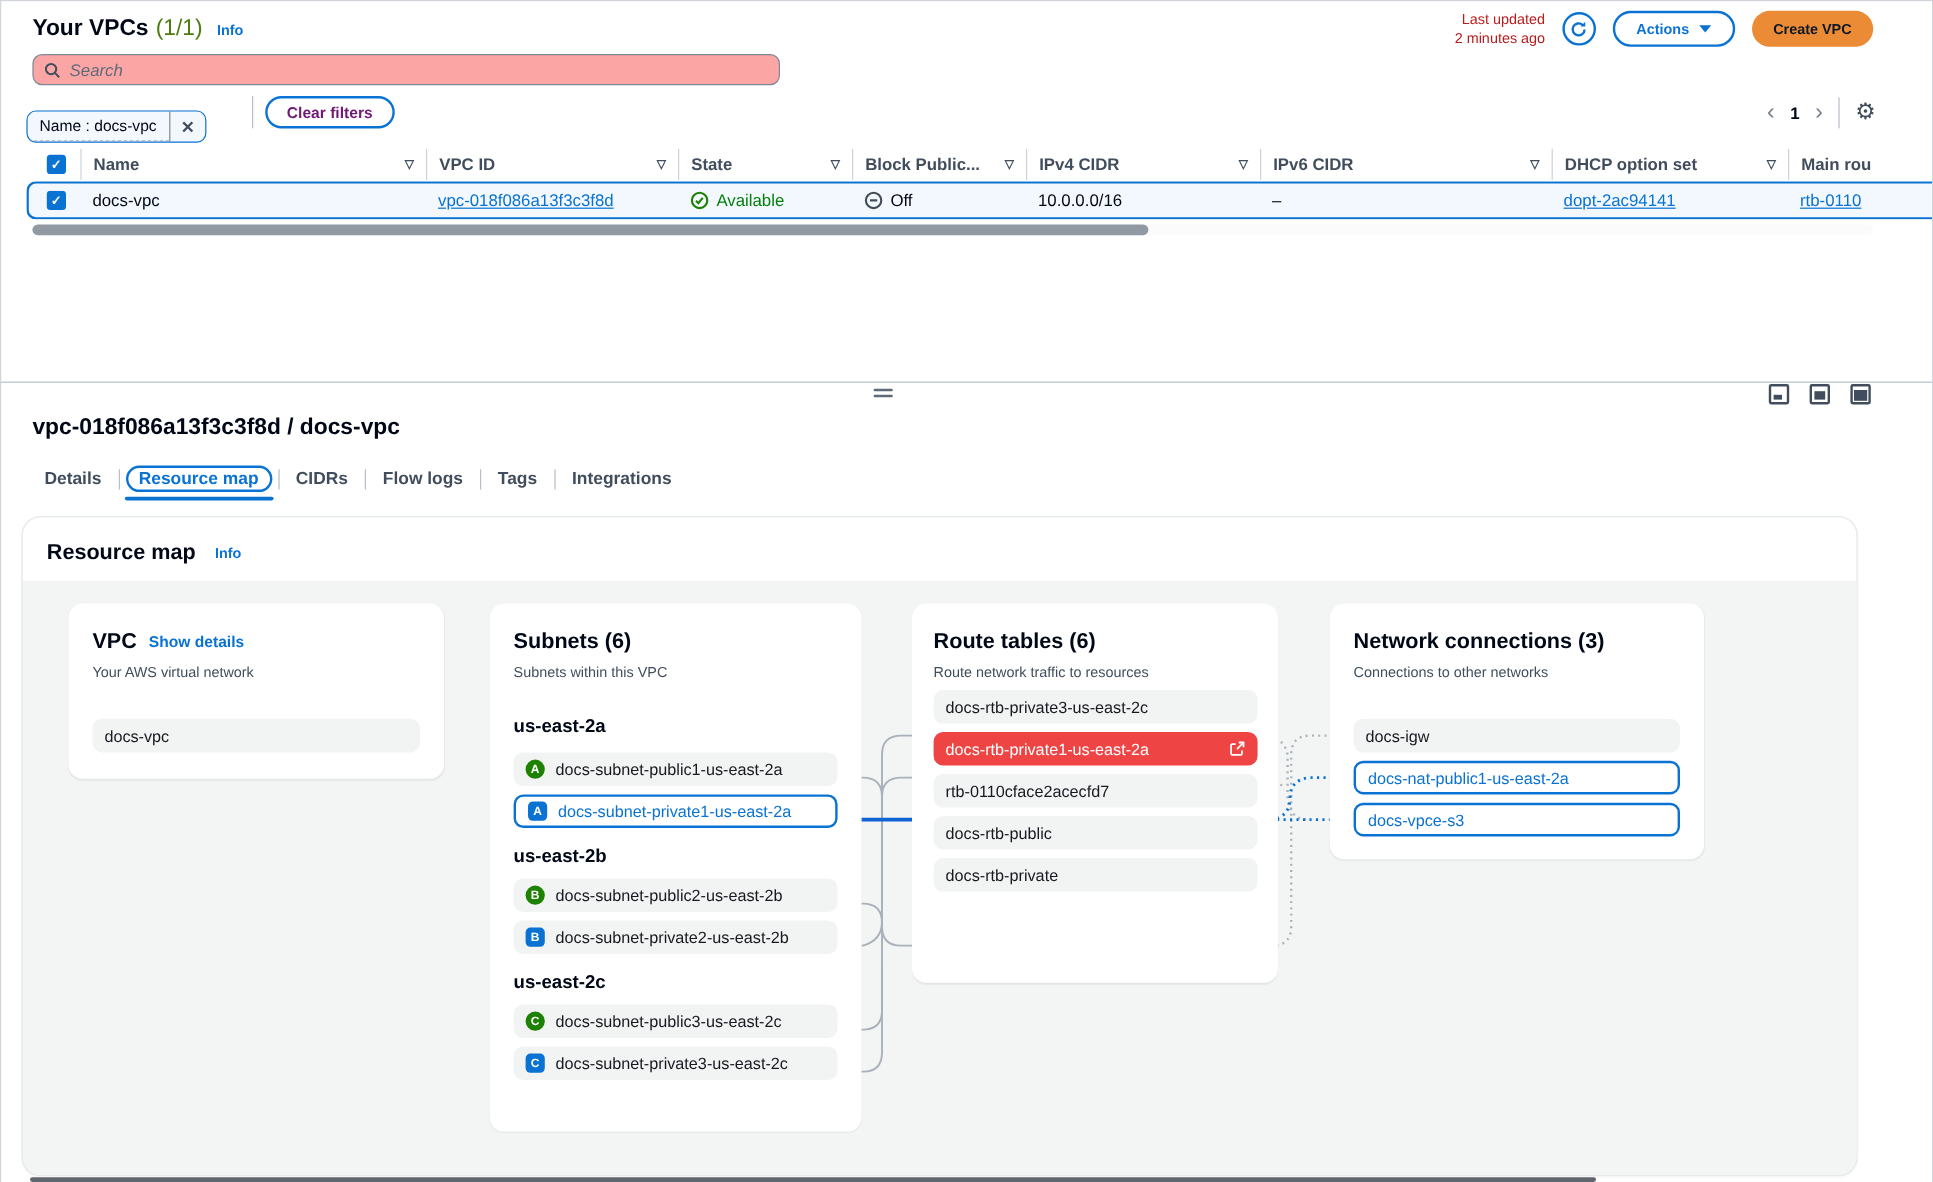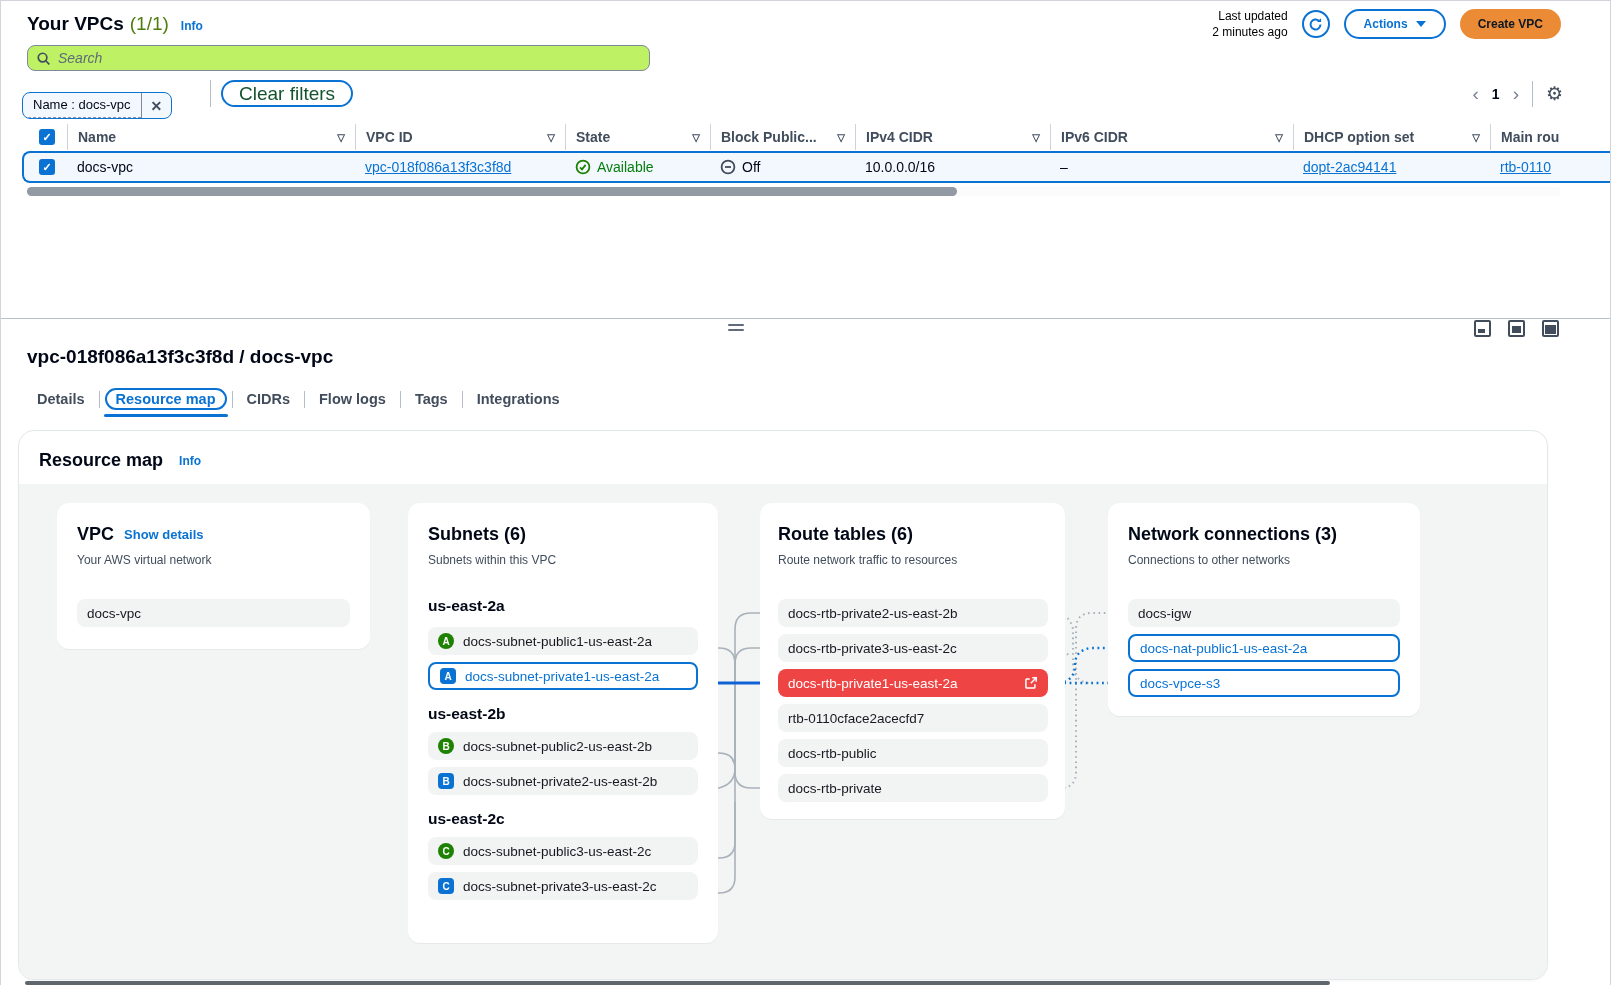--- a/index.html
+++ b/index.html
@@ -7,43 +7,43 @@
     font-family:"Liberation Sans", sans-serif; color:#000716; }
   .frame { position:absolute; inset:0; border:1px solid #d1d5db; border-bottom:none; pointer-events:none; z-index:50; }
 
   
   .top-pane { position:absolute; top:0; left:0; right:0; height:318px; background:#fff; }
   .page-header { position:absolute; top:13px; left:27px; display:flex; align-items:baseline; gap:6px; }
   .page-title { font-size:19px; font-weight:700; }
   .page-count { font-size:19px; font-weight:400; color:#4d7c0f; }
   .info-link { font-size:12px; font-weight:700; color:#0972d3; margin-left:6px; cursor:pointer; }
   .header-right { position:absolute; top:8px; right:50px; display:flex; align-items:center; gap:14px; }
-  .last-updated { text-align:right; font-size:12px; color:#000000; line-height:1.35; }
+  .last-updated { text-align:right; font-size:12px; color:#b91c1c; line-height:1.35; }
   .icon-btn-refresh { width:28px; height:28px; border:2px solid #0972d3; border-radius:50%;
     display:flex; align-items:center; justify-content:center; background:#fff; cursor:pointer; }
   .btn { height:30px; border-radius:16px; display:inline-flex; align-items:center; gap:8px;
     font-size:12px; font-weight:700; cursor:pointer; }
   .btn-secondary { border:2px solid #0972d3; color:#0972d3; background:#fff; padding:0 18px; }
   .btn-primary { border:none; background:#eb8b36; color:#0b1724; padding:0 18px; }
   .caret-down { width:0; height:0; border-left:5px solid transparent; border-right:5px solid transparent; border-top:6px solid #0972d3; }
 
   .search-box { position:absolute; top:45px; left:27px; width:623px; height:26px;
-    border:1px solid #7d8998; border-radius:8px; display:flex; align-items:center; padding:0 8px; gap:7px; background:#bef264; }
+    border:1px solid #7d8998; border-radius:8px; display:flex; align-items:center; padding:0 8px; gap:7px; background:#fca5a5; }
   .search-box input { border:none; outline:none; flex:1; font-size:14px; font-style:italic; color:#444; background:transparent; font-family:inherit; }
   .search-box input::placeholder { color:#5f6b7a; font-style:italic; }
 
   .filter-row { position:absolute; top:80px; left:22px; right:0; height:28px; }
   .token { position:absolute; left:0; top:12px; height:27px; display:flex; align-items:center;
     border:1px solid #0972d3; border-radius:8px; background:#f2f8fd; overflow:hidden; cursor:pointer; }
   .token-label { padding:0 10px; font-size:13px; color:#000716; border-bottom:1px dashed #8a94a6; margin:0 0 0 0; line-height:24px; }
   .token-divider { width:1px; height:27px; background:#7d8998; }
   .token-x { padding:0 9px; font-size:14px; color:#414d5c; font-weight:700; }
   .filter-sep { position:absolute; left:188px; top:0px; width:1px; height:27px; background:#b6bec9; }
   .clear-btn { position:absolute; left:199px; top:0; height:27px; border:2px solid #0972d3; border-radius:15px;
-    color:#14532d; background:#fff; font-size:19px; font-weight:400; padding:0 16px; display:flex; align-items:center; cursor:pointer; }
+    color:#701a75; background:#fff; font-size:13px; font-weight:700; padding:0 16px; display:flex; align-items:center; cursor:pointer; }
   .pagination { position:absolute; right:48px; top:0; display:flex; align-items:center; gap:13px; height:27px; }
   .pg-num { font-size:14px; font-weight:700; color:#000716; }
   .pg-chevron { font-size:19px; color:#77818f; line-height:1; cursor:pointer; font-weight:400; }
   .pg-divider { width:1px; height:26px; background:#b6bec9; }
   .gear { font-size:19px; color:#414d5c; cursor:pointer; line-height:1; }
 
   
   .tbl-header { position:absolute; top:124px; left:27px; right:0; height:26px; display:flex; }
   .th { display:flex; align-items:center; justify-content:space-between; padding:0 10px; font-size:14px; font-weight:700; color:#414d5c; border-left:1px solid #ccd3db; overflow:hidden; white-space:nowrap; }
   .th:first-child, .th.no-sep { border-left:none; }
@@ -358,21 +358,20 @@
       </div>
       <div class="rm-item m-t7">
         <span class="badge badge-private">C</span>
         <span>docs-subnet-private3-us-east-2c</span>
       </div>
     </div>
 
     <div class="rm-col col-routes">
       <div class="col-title">Route tables (6)</div>
       <div class="col-desc">Route network traffic to resources</div>
-      <div class="rm-item m-t31">docs-rtb-private2-us-east-2b</div>
       <div class="rm-item m-t7">docs-rtb-private3-us-east-2c</div>
       <div class="rm-item m-t7 selected-fill">
         <span>docs-rtb-private1-us-east-2a</span>
         <svg width="14" height="14" viewBox="0 0 16 16">
           <path d="M6.5 3.5H3.2a1 1 0 0 0-1 1v8.3a1 1 0 0 0 1 1h8.3a1 1 0 0 0 1-1V9.5" fill="none" stroke="#fff" stroke-width="1.7"></path>
           <path d="M9.5 2h4.5v4.5" fill="none" stroke="#fff" stroke-width="1.7"></path>
           <path d="M13.7 2.3L7.8 8.2" fill="none" stroke="#fff" stroke-width="1.7"></path>
         </svg>
       </div>
       <div class="rm-item m-t7">rtb-0110cface2acecfd7</div>

